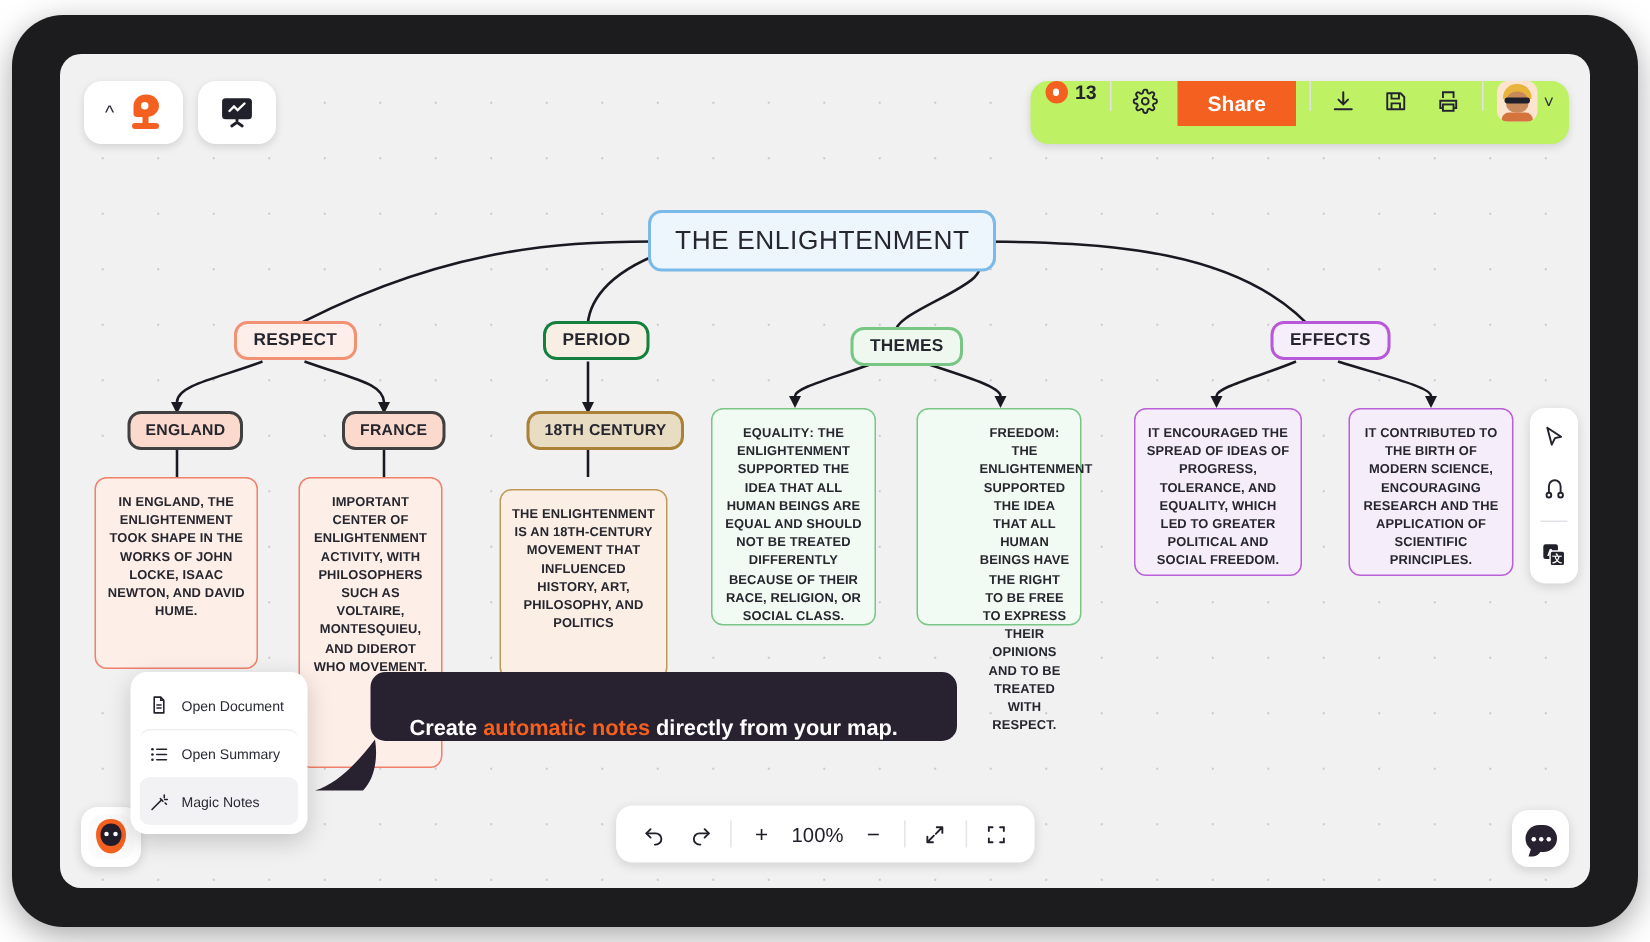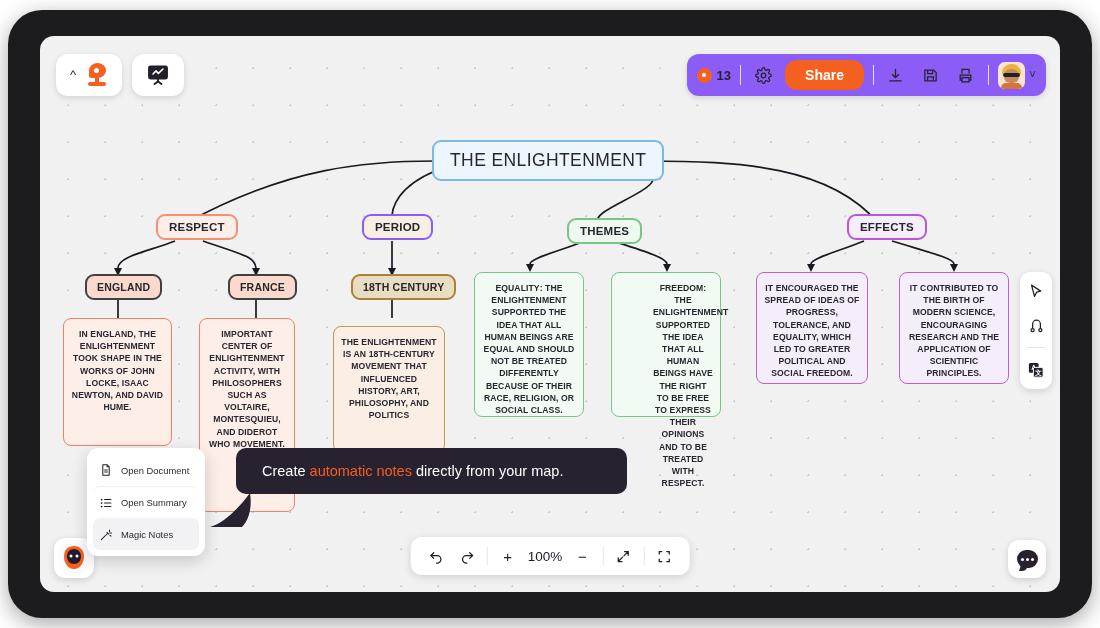--- a/index.html
+++ b/index.html
@@ -65,44 +65,44 @@
   }
   .logo-mark .base {
     position: absolute; left: 2px; top: 19px; width: 18px; height: 4px;
     background: #f4601f; border-radius: 2px;
   }
   .present-icon { width: 24px; height: 24px; }
 
   
   .tr-group {
     position: absolute; right: 14px; top: 18px;
-    height: 42px; background: #8b5cf6; border-radius: 12px;
+    height: 42px; background: #bef264; border-radius: 12px;
     box-shadow: 0 2px 6px rgba(0,0,0,.13);
-    display: flex; align-items: center; padding: 0 10px; gap: 9px;
+    display: flex; align-items: flex-start; padding: 0 10px; gap: 9px;
   }
   .credits { display: flex; align-items: center; gap: 5px; }
   .coin {
     width: 15px; height: 15px; border-radius: 50%;
     background: #f4601f; border: 2px solid #f4601f;
     position: relative;
   }
   .coin::after {
     content: ""; position: absolute; left: 3.2px; top: 3.2px;
     width: 4.6px; height: 4.6px; background: #fff; border-radius: 50%;
   }
   .credits-num { font-size: 13px; font-weight: 700; color: #24242e; }
   .divider { width: 1px; height: 20px; background: #e2e2e6; }
   .icon-btn {
     width: 26px; height: 26px; display: flex;
     align-items: center; justify-content: center;
     color: #24242e;
   }
   .share-btn {
     background: #f4601f; color: #fff; font-size: 14px; font-weight: 700;
-    border: none; border-radius: 12px; height: 30px; padding: 0 20px;
+    border: none; border-radius: 0; height: 30px; padding: 0 20px;
     cursor: pointer; font-family: "Liberation Sans", sans-serif;
   }
   .avatar-wrap { display: flex; align-items: center; gap: 4px; }
   .avatar {
     width: 27px; height: 27px; border-radius: 7px;
     background: #fde4cf; position: relative; overflow: hidden;
   }
   .avatar .hair {
     position: absolute; left: 4px; top: 2px; width: 19px; height: 10px;
     background: #e8b43c; border-radius: 9px 9px 0 0;
@@ -134,21 +134,21 @@
     letter-spacing: .2px;
     color: #26262f;
   }
   .node-root {
     font-size: 17.5px; font-weight: 400;
     background: #eef6fd; border: 2px solid #7ab9e8;
     padding: 8px 16px; letter-spacing: .4px;
   }
   .node-branch { font-size: 11.5px; padding: 5px 11px; }
   .b-origin  { background: #fdeee9; border: 2px solid #f29173; }
-  .b-period  { background: #f7efe3; border: 2px solid #8b5cf6; }
+  .b-period  { background: #f7efe3; border: 2px solid #15803d; }
   .b-themes  { background: #eef8ef; border: 2px solid #77c684; }
   .b-effects { background: #f7eefb; border: 2px solid #b758d8; }
 
   .node-sub { font-size: 10.5px; padding: 5px 10px; font-weight: 700; }
   .s-origin { background: #fbd9cd; border: 2px solid #404040; }
   .s-period { background: #e8dcc2; border: 2px solid #a98238; }
 
   .node-leaf {
     font-size: 8.6px; line-height: 12.2px; font-weight: 700;
     padding: 9px 7px; letter-spacing: .1px;
@@ -174,25 +174,25 @@
     height: 32px; padding: 0 6px; border-radius: 7px;
     font-size: 9.4px; color: #2a2a35; font-weight: 400;
     cursor: pointer;
   }
   .ctx-item + .ctx-item { border-top: 1px solid #efeff2; }
   .ctx-item.active { background: #f2f2f5; border-top-color: transparent; }
   .ctx-ico { width: 14px; height: 14px; flex: 0 0 14px; color: #23232d; }
 
   
   .tooltip {
-    position: absolute; left: 196px; top: 412px;
+    position: absolute; left: 207px; top: 412px;
     width: 391px; height: 46px; background: #272130;
     border-radius: 10px; z-index: 40;
-    display: flex; align-items: center; padding-left: 26px;
-    font-size: 14.5px; font-weight: 400; color: #ffffff;
+    display: flex; align-items: flex-end; padding-left: 26px;
+    font-size: 14.5px; font-weight: 700; color: #ffffff;
   }
   .tooltip .hl { color: #f4601f; }
   .tt-arrow {
     position: absolute; left: 168px; top: 455px; z-index: 39;
   }
 
   
   .right-tools {
     position: absolute; right: 8px; top: 236px;
     width: 32px; background: #fff; border-radius: 10px;

